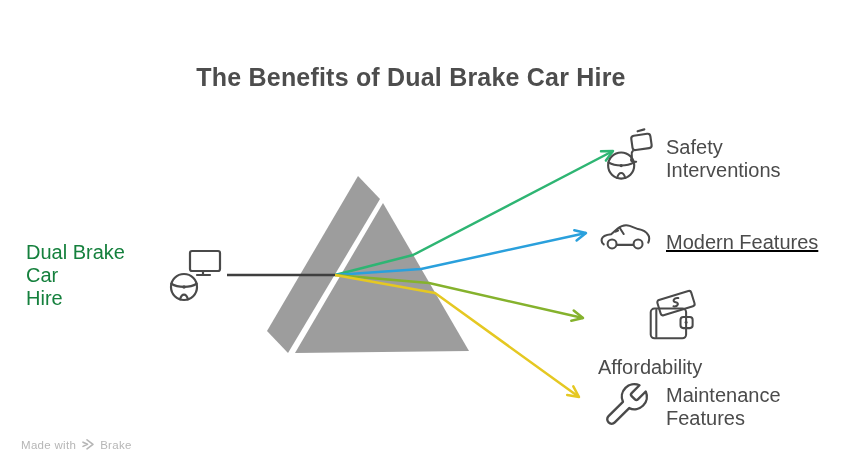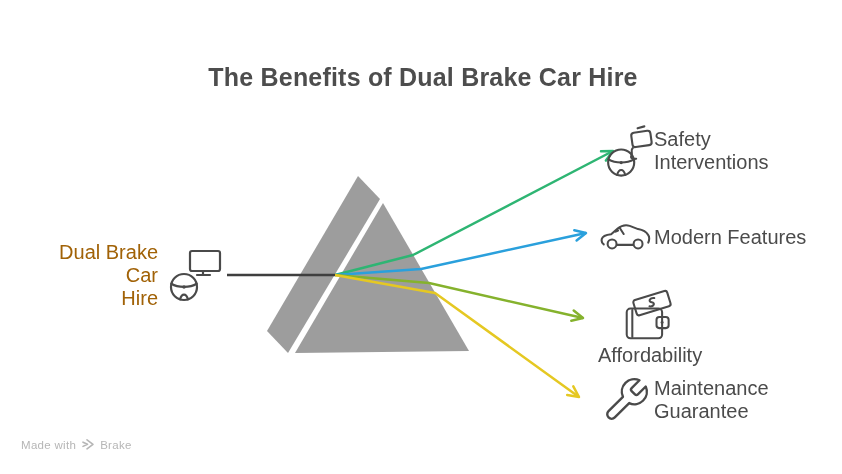--- a/index.html
+++ b/index.html
@@ -3,44 +3,43 @@
 <meta charset="utf-8">
 <style>
   html,body{margin:0;padding:0;}
   body{font-family:"Liberation Sans", sans-serif; background:#ffffff;}
   .page{position:relative;width:842px;height:474px;background:#ffffff;overflow:hidden;}
 
   .title{
     position:absolute;left:0;top:46px;width:822px;
     text-align:center;font-size:25px;font-weight:700;color:#4d4d4d;
     letter-spacing:.2px;
-    margin-left:12px;
   }
 
   .diagram-svg{position:absolute;left:0;top:0;}
 
   .source-item{
     position:absolute;left:26px;top:248px;height:54px;
     display:flex;align-items:center;gap:11px;
   }
   .source-label{
-    width:132px;text-align:right;font-size:20px;line-height:23px;
-    color:#a16207;white-space:pre-line;
+    width:132px;text-align:left;font-size:20px;line-height:23px;
+    color:#15803d;white-space:pre-line;
   }
   .icon-box{display:flex;align-items:center;justify-content:center;}
 
   .benefit{
-    position:absolute;left:598px;display:flex;align-items:center;
+    position:absolute;left:598px;display:flex;align-items:flex-end;gap:12px;
   }
   .benefit .icon-box{width:56px;}
   .benefit-label{
     font-size:20px;line-height:23px;color:#4b4b4b;white-space:pre-line;
   }
   .b1{top:120px;height:62px;}
-  .b2{top:212px;height:50px;}
+  .b2{top:204px;height:50px;text-decoration:underline;}
   .b3{top:288px;height:60px;flex-direction:column;}
   .b4{top:370px;height:60px;}
 
   .ic{stroke:#4a4a4a;fill:none;stroke-width:2.2;stroke-linecap:round;stroke-linejoin:round;}
   .ic .fill-dot{fill:#4a4a4a;stroke:none;}
 
   .watermark{
     position:absolute;left:21px;top:438px;display:flex;align-items:center;gap:5px;
     font-size:11.5px;color:#b6b6b6;letter-spacing:.3px;justify-content:space-between;
   }
@@ -138,21 +137,21 @@
     <div class="benefit-label">Affordability</div>
   </div>
 
   <div class="benefit b4">
     <span class="icon-box">
       <svg class="ic" width="50" height="50" viewBox="0 0 24 24" style="stroke-width:1.15">
         <path d="M14.7 6.3a1 1 0 0 0 0 1.4l1.6 1.6a1 1 0 0 0 1.4 0l3.77-3.77a6 6 0 0 1-7.94 7.94l-6.91 6.91a2.12 2.12 0 0 1-3-3l6.91-6.91a6 6 0 0 1 7.94-7.94l-3.76 3.76z"></path>
       </svg>
     </span>
     <div class="benefit-label">Maintenance
-Guarantee</div>
+Features</div>
   </div>
 
   <div class="watermark">
     <span>Made with</span>
     <svg width="14" height="13" viewBox="0 0 14 13" style="stroke:#b6b6b6;fill:none;stroke-width:1.6;stroke-linecap:round;stroke-linejoin:round;">
       <path d="M2,4.2 L6.5,6.3 L2,8.4"></path>
       <path d="M6,1.8 L12,6.3 L6,10.8"></path>
     </svg>
     <span>Brake</span>
   </div>

